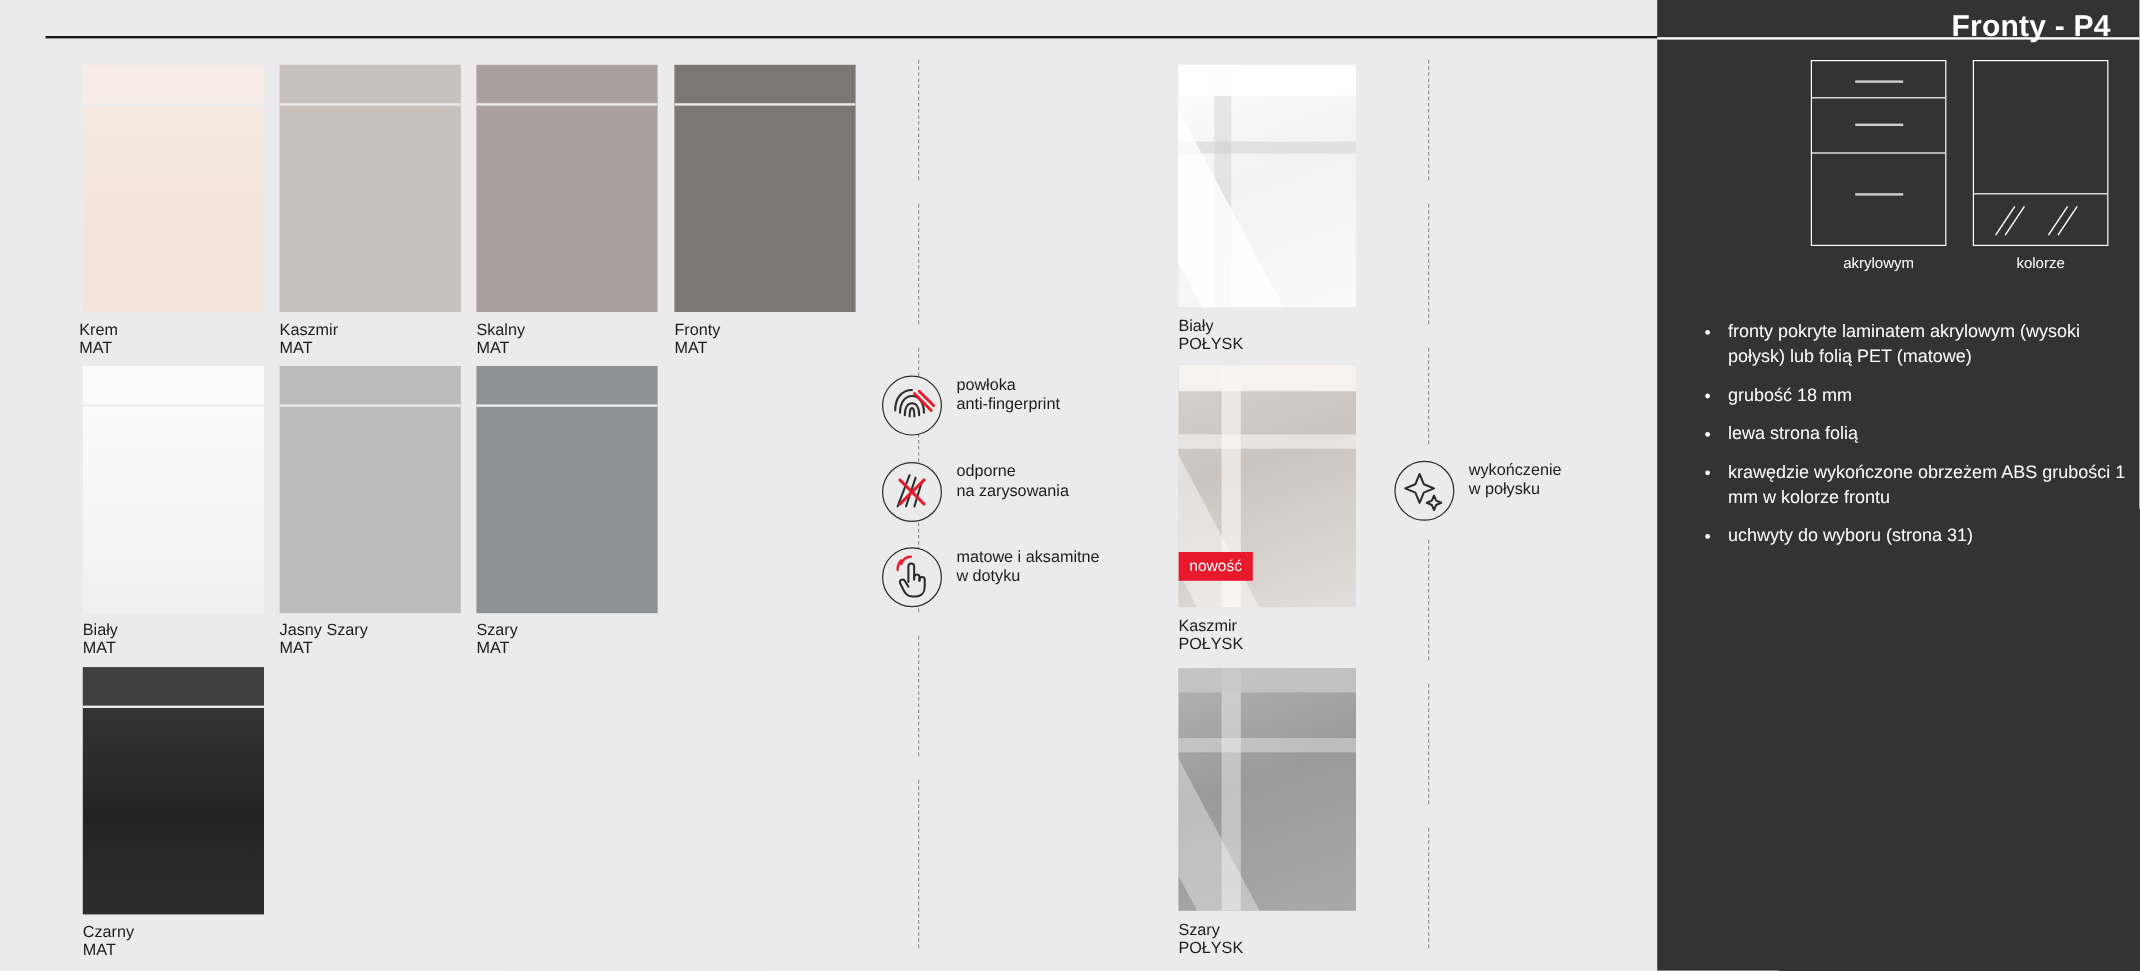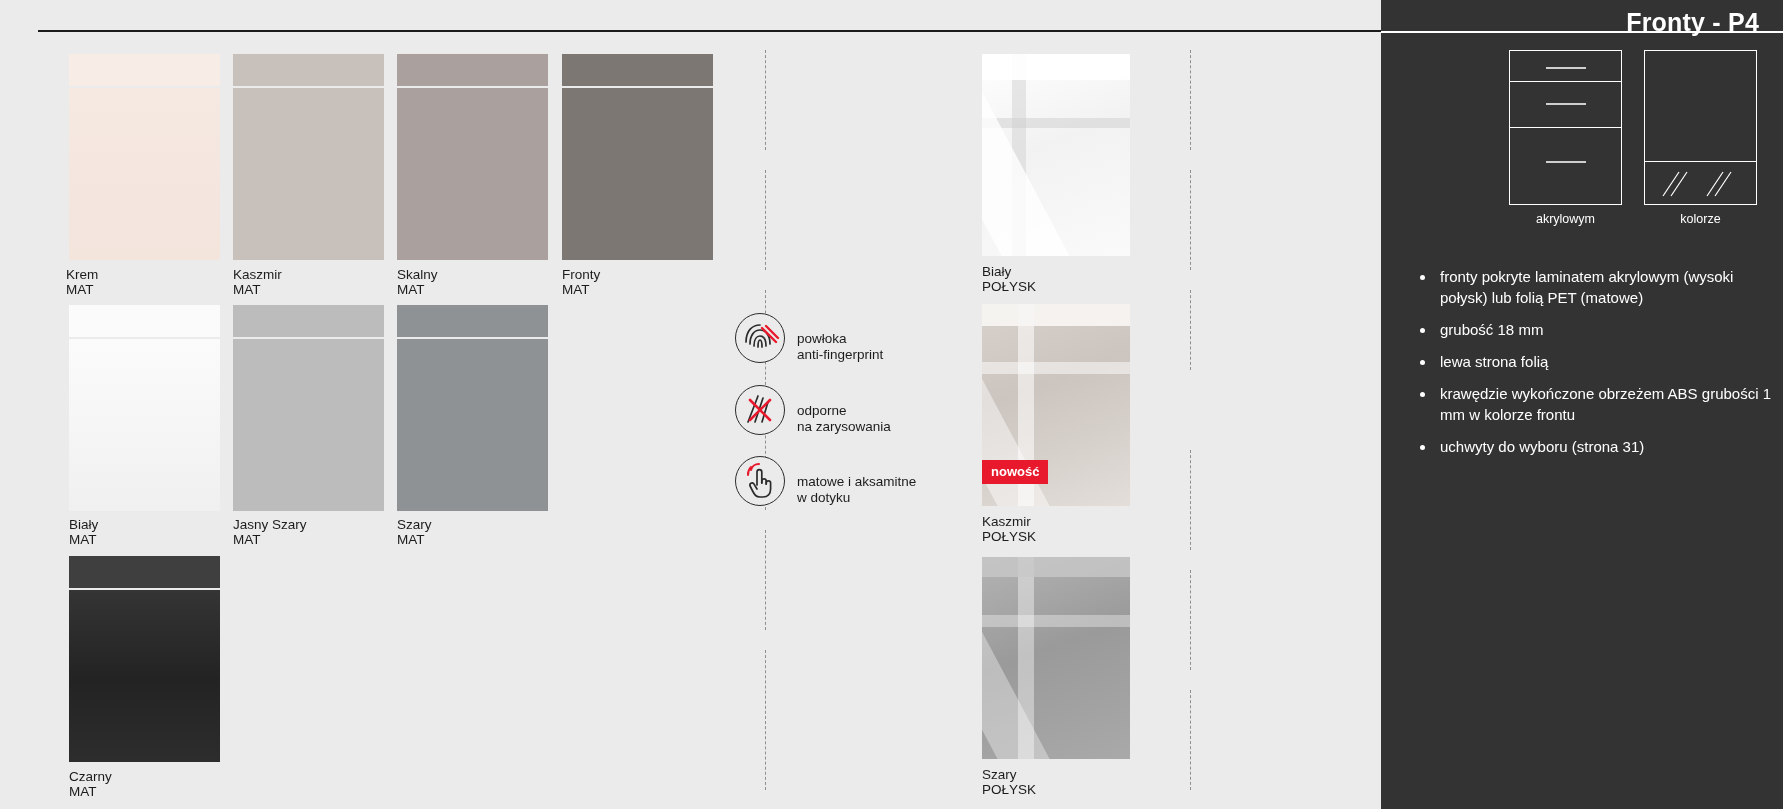--- a/index.html
+++ b/index.html
@@ -88,35 +88,35 @@
   .g-bialy  { background: linear-gradient(160deg,#ffffff 0%, #f2f2f2 45%, #fafafa 100%); }
   .g-kaszmir{ background: linear-gradient(160deg,#d8d2cd 0%, #cbc4bf 40%, #e3ded9 100%); }
   .g-szary  { background: linear-gradient(160deg,#b4b4b4 0%, #9a9a9a 45%, #a9a9a9 100%); }
 
   .badge-new {
     position: absolute;
     left: 0; bottom: 22px;
     background: #e8192c;
     color: #ffffff;
     font-size: 13px;
-    font-weight: bold;
+    font-weight: normal;
     padding: 4px 9px 5px 9px;
   }
 
   
   .vdash {
     position: absolute;
     width: 0; border-left: 1px dashed #8f8f8f;
   }
 
   
   .feature {
     position: absolute;
     display: flex;
-    align-items: flex-end;
+    align-items: flex-start;
     gap: 12px;
   }
   .feature .ico {
     width: 50px; height: 50px;
     border: 1.6px solid #2b2b2b;
     border-radius: 50%;
     position: relative;
     flex: 0 0 auto;
     background: #ebebeb;
   }
@@ -341,20 +341,32 @@
     </div>
     <div class="label" style="left:982px; top:768px;"><span>Szary</span><br><span>POŁYSK</span></div>
 
     <div class="vdash" style="left:1190px; top:50px; height:100px;"></div>
     <div class="vdash" style="left:1190px; top:170px; height:100px;"></div>
     <div class="vdash" style="left:1190px; top:290px; height:80px;"></div>
     <div class="vdash" style="left:1190px; top:450px; height:100px;"></div>
     <div class="vdash" style="left:1190px; top:570px; height:100px;"></div>
     <div class="vdash" style="left:1190px; top:690px; height:100px;"></div>
 
+    <div class="feature" style="left:1162px; top:384px;">
+      <div class="ico">
+        <svg width="48" height="48" viewBox="0 0 48 48">
+          <g fill="none" stroke="#2b2b2b" stroke-width="1.7" stroke-linejoin="round">
+            <path d="M20 10 L23.5 18.5 L32 22 L23.5 25.5 L20 34 L16.5 25.5 L8 22 L16.5 18.5 Z"></path>
+            <path d="M32 28 L33.8 32.2 L38 34 L33.8 35.8 L32 40 L30.2 35.8 L26 34 L30.2 32.2 Z"></path>
+          </g>
+        </svg>
+      </div>
+      <div class="txt">wykończenie
+w połysku</div>
+    </div>
   </div>
 
   <div class="right-panel">
     <div class="panel-rule"></div>
     <div class="panel-title">Fronty - P4</div>
 
     <div class="cab" style="left:128px; top:50px; width:113px; height:155px;">
       <div class="cab-div" style="top:30px;"></div>
       <div class="cab-div" style="top:76px;"></div>
       <div class="handle" style="left:36px; top:16px; width:40px;"></div>

